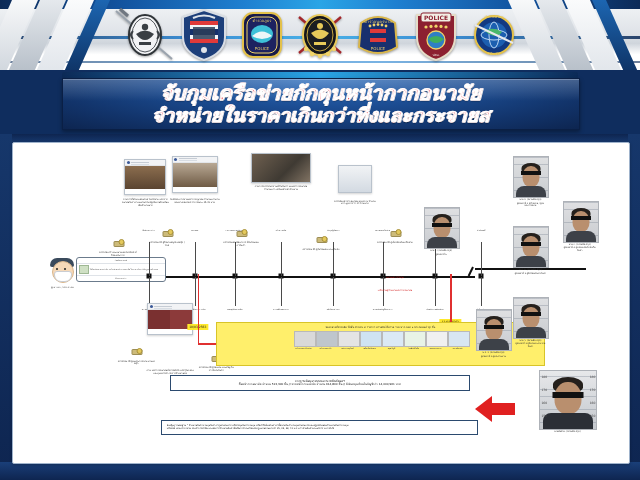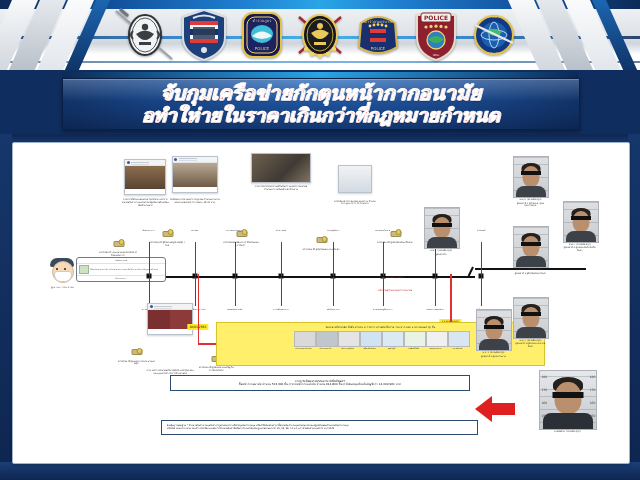--- a/index.html
+++ b/index.html
@@ -383,21 +383,21 @@
       </div>
 
     </div>
   </div>
 
   <div class="titlewrap">
     <div class="title-top"></div>
     <div class="title-box">
       <div class="gloss"></div>
       <div class="tline tline1">จับกุมเครือข่ายกักตุนหน้ากากอนามัย</div>
-      <div class="tline tline2">อทำให่ายในราคาเกินกว่าที่กฎหมายกำหนด</div>
+      <div class="tline tline2">จำหน่ายในราคาเกินกว่าที่งและกระจายส</div>
     </div>
   </div>
 
   <div class="topframe"></div>
   <div class="sideframe-l"></div>
   <div class="sideframe-r"></div>
   <div class="bottomframe"></div>
 
   <div class="canvas">
 

